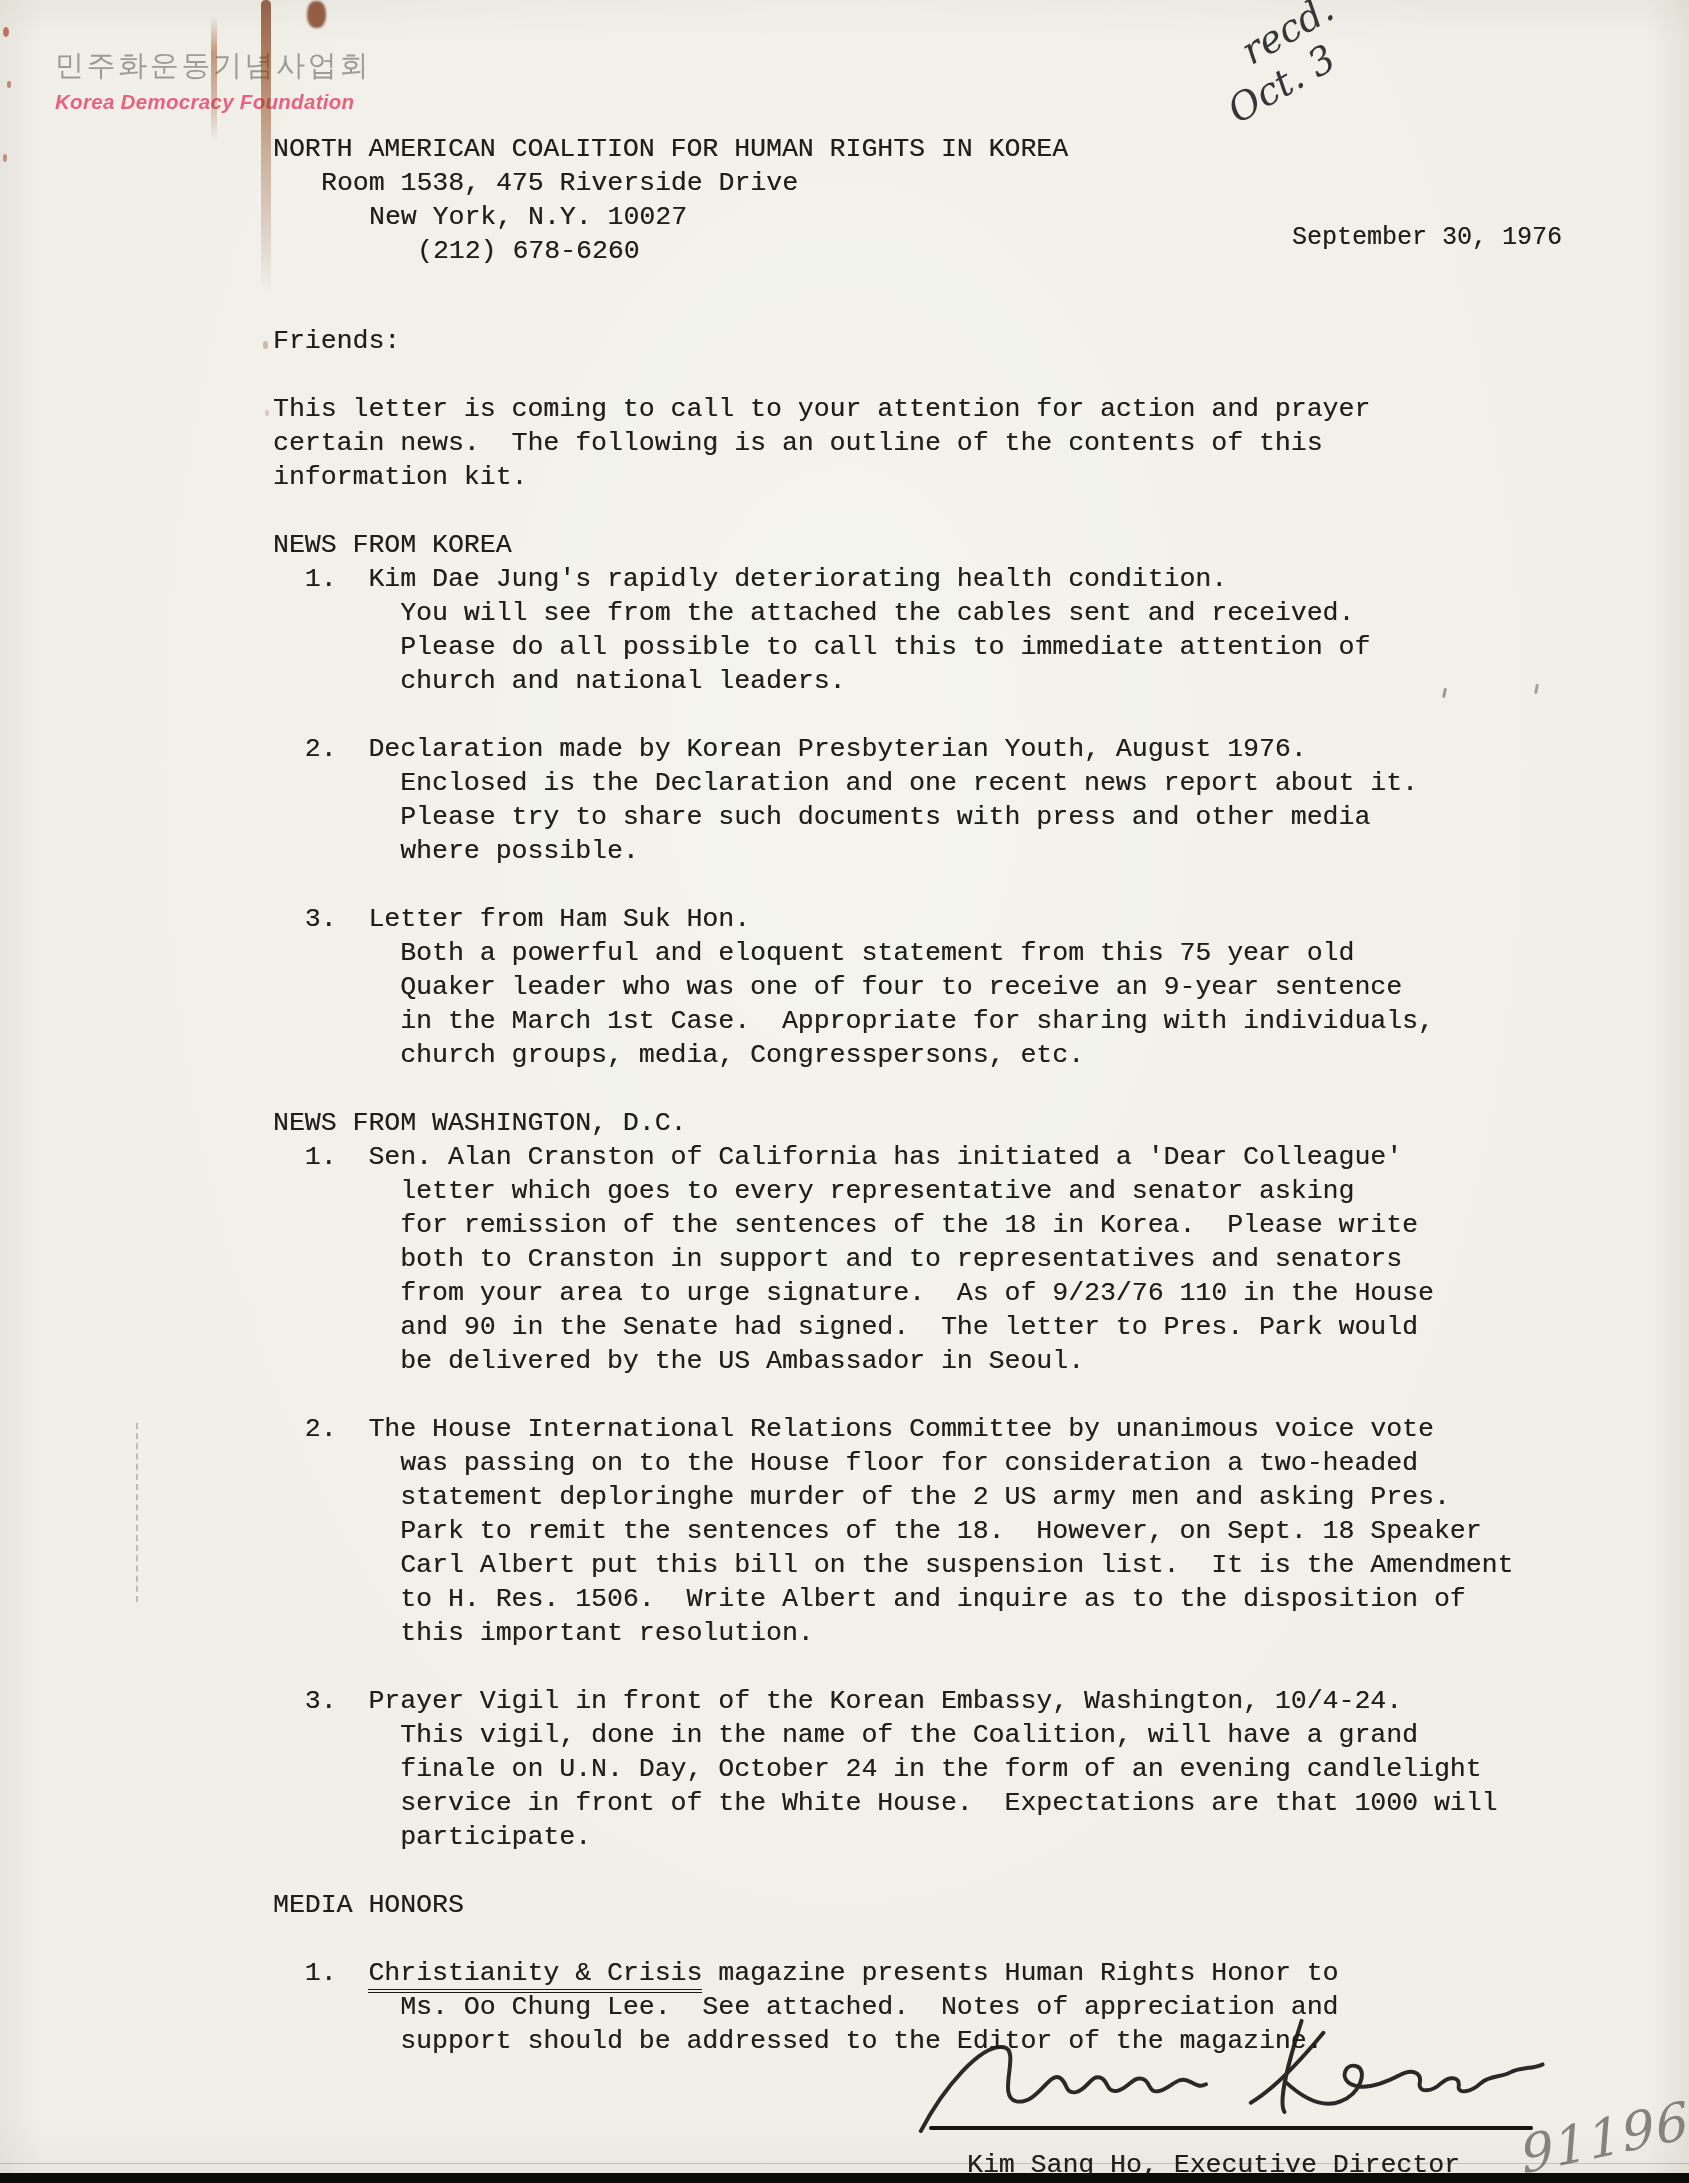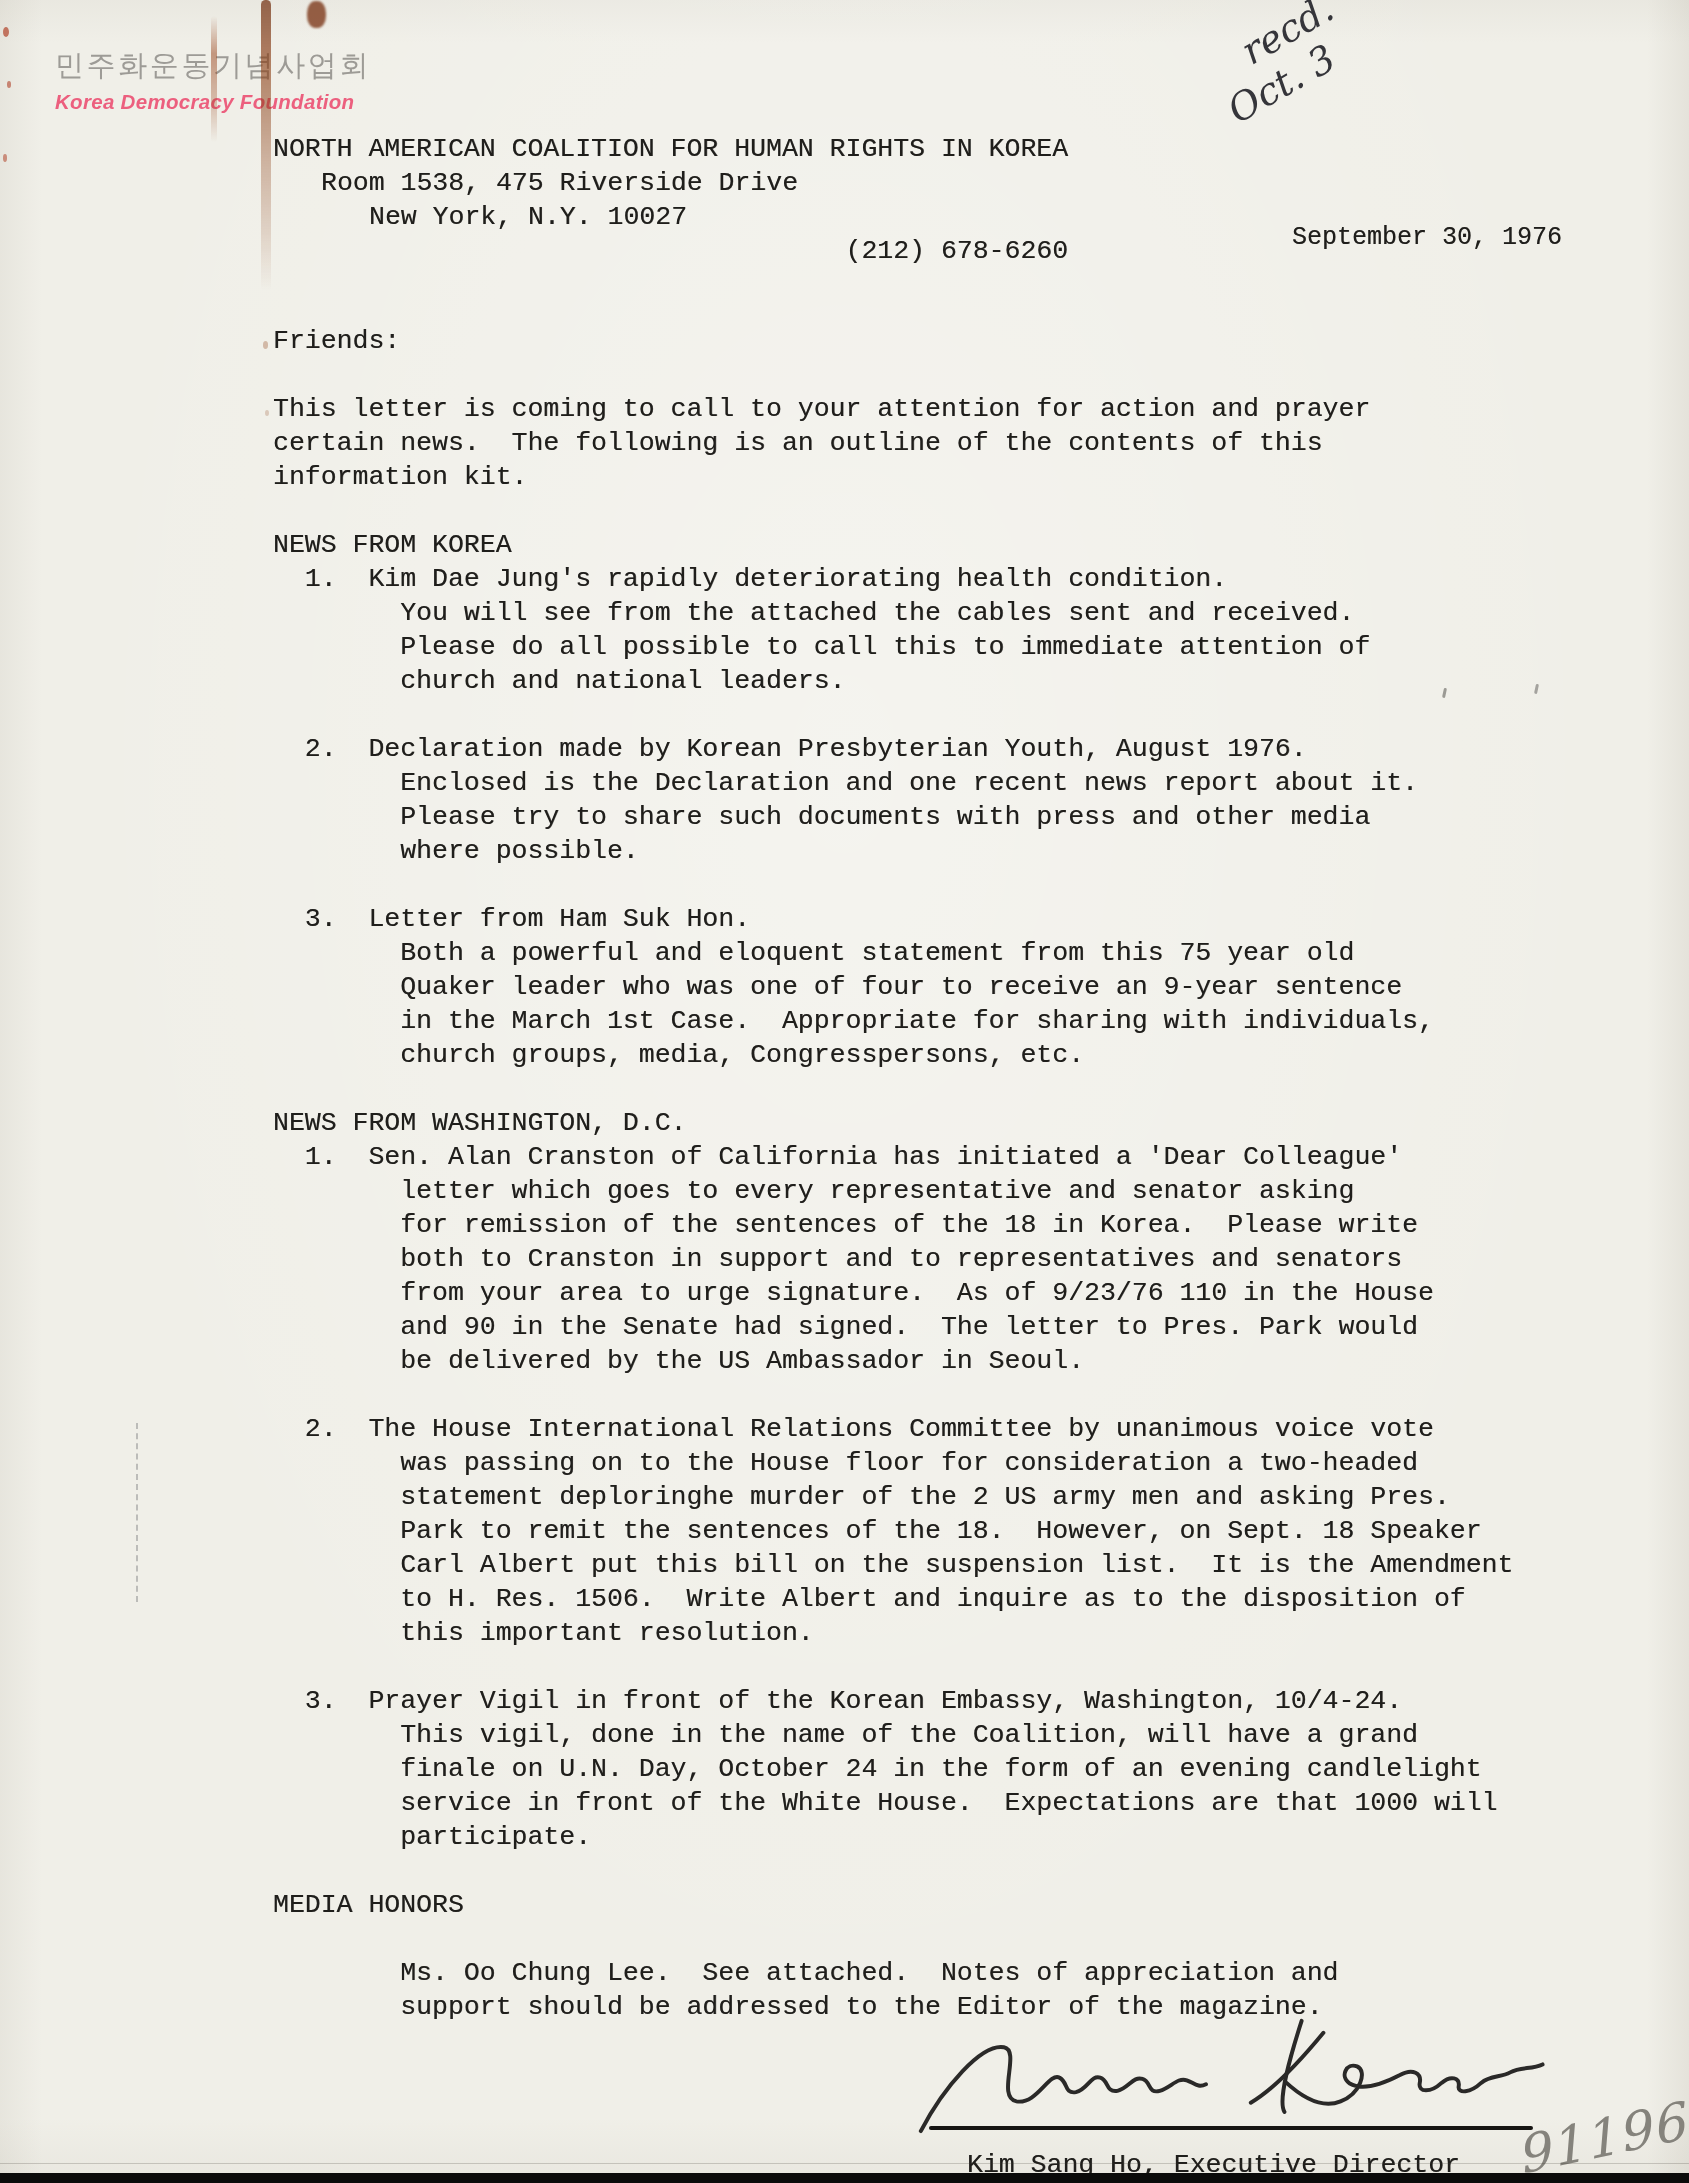--- a/index.html
+++ b/index.html
@@ -47,21 +47,21 @@
   
   .recd{position:absolute;left:1211px;top:14.6px;transform:rotate(-30deg);
     font-family:"DejaVu Serif",serif;font-style:italic;font-size:38px;color:#35353a;line-height:44px;}
   .recd-1{padding-left:41px;}
   
   .letterhead{position:absolute;left:273px;top:132px;}
   .lh{white-space:pre;height:34px;line-height:34px;font-size:26.5px;
     text-shadow:0.3px 0.3px 0.4px rgba(30,28,25,.55);}
   .lh1{padding-left:48px;}
   .lh2{padding-left:96px;}
-  .lh3{padding-left:144px;text-align:right;}
+  .lh3{padding-left:144px;}
   .date{position:absolute;left:1292px;top:221px;height:34px;line-height:34px;font-size:25px;white-space:pre;
     text-shadow:0.3px 0.3px 0.4px rgba(30,28,25,.55);}
   
   .body{position:absolute;left:273px;top:324px;}
   .line{white-space:pre;height:34px;line-height:34px;font-size:26.5px;
     text-shadow:0.3px 0.3px 0.4px rgba(30,28,25,.55);}
   .u{border-bottom:4px double #1c1b18;padding-bottom:0.7px;}
   
   .signature{position:absolute;left:880px;top:2009px;pointer-events:none;}
   .sig-line{position:absolute;left:929px;top:2126px;width:604px;height:4px;background:#161513;border-radius:2px;}
@@ -151,20 +151,21 @@
       <div class="line">        this important resolution.</div>
       <div class="line"></div>
       <div class="line">  3.  Prayer Vigil in front of the Korean Embassy, Washington, 10/4-24.</div>
       <div class="line">        This vigil, done in the name of the Coalition, will have a grand</div>
       <div class="line">        finale on U.N. Day, October 24 in the form of an evening candlelight</div>
       <div class="line">        service in front of the White House.  Expectations are that 1000 will</div>
       <div class="line">        participate.</div>
       <div class="line"></div>
       <div class="line">MEDIA HONORS</div>
       <div class="line"></div>
+      <div class="line"><span>  1.  </span><span class="u">Christianity &amp; Crisis</span><span> magazine presents Human Rights Honor to</span></div>
       <div class="line">        Ms. Oo Chung Lee.  See attached.  Notes of appreciation and</div>
       <div class="line">        support should be addressed to the Editor of the magazine.</div>
     </main>
 
   <svg class="signature" width="702" height="132" viewBox="0 0 1060 200">
     <g fill="none" stroke="#1a1918" stroke-width="6" stroke-linecap="round" stroke-linejoin="round" opacity="0.92">
       <path d="M60,185 C95,118 152,52 186,58 C212,63 174,134 205,140 C236,145 254,96 270,104 C283,110 277,129 295,126 C313,122 318,99 332,104 C345,108 340,127 358,124 C375,120 382,101 396,106 C409,110 404,129 422,124 C439,119 449,103 463,108 C474,112 480,120 492,114"></path>
       <path d="M637,18 C621,68 600,138 611,156"></path>
       <path d="M560,142 C596,121 642,70 670,36"></path>
       <path d="M612,110 C640,136 669,151 696,140 C726,128 737,94 721,87 C705,81 694,102 710,113 C729,124 761,113 786,100 C806,89 819,98 816,112 C813,127 833,127 849,112 C863,100 877,104 875,117 C873,129 893,127 909,112 C923,100 939,104 953,96 C969,87 986,92 1002,84"></path>

